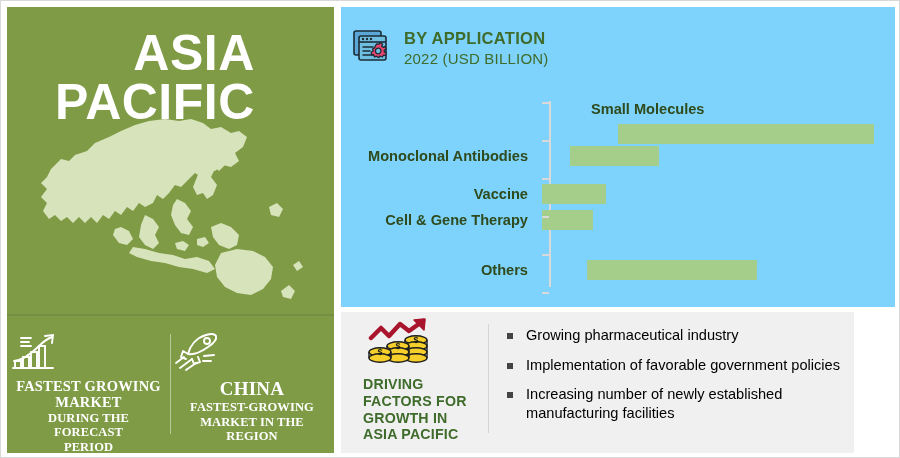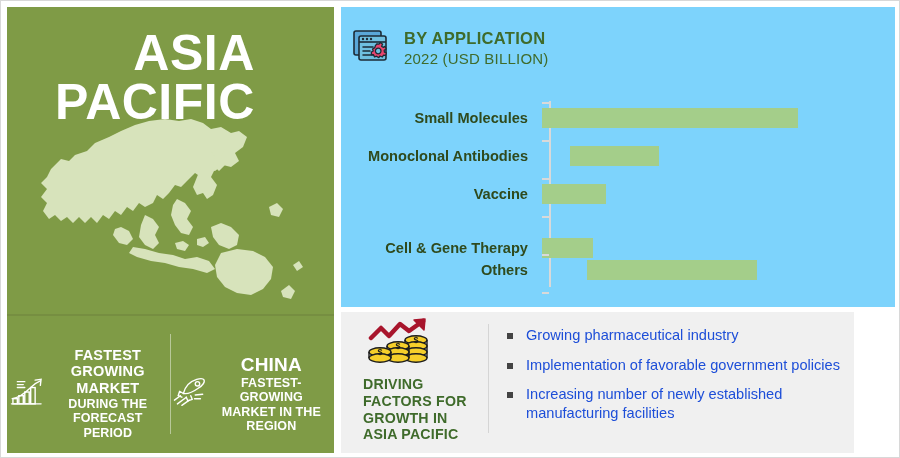--- a/index.html
+++ b/index.html
@@ -53,22 +53,24 @@
   .stats-row {
     position: absolute;
     left: 0; top: 309px;
     width: 327px; height: 137px;
     display: flex;
   }
   .stat-col {
     flex: 1;
     position: relative;
     display: flex;
-    align-items: center;
+    flex-direction: column;
+    align-items: flex-start;
     padding-top: 14px;
+    font-family: Liberation Serif, serif;
   }
   .stat-col.left-col { flex: 0 0 163px; }
   .stat-col.right-col { flex: 0 0 164px; }
   .col-sep {
     position: absolute;
     left: 163px; top: 18px;
     width: 1px; height: 100px;
     background: rgba(255,255,255,0.45);
   }
   .stat-icon { width: 52px; height: 44px; }
@@ -218,21 +220,21 @@
   }
   .drivers-list {
     flex: 1;
     padding: 14px 14px 0 18px;
     list-style: none;
   }
   .driver-item {
     position: relative;
     padding-left: 19px;
     margin-bottom: 11px;
-    color: #1d4ed8;
+    color: #000000;
     font-size: 14.6px;
     line-height: 1.28;
   }
   .driver-item .sq {
     position: absolute;
     left: 0; top: 7px;
     width: 6px; height: 6px;
     background: #444444;
   }
 </style>
@@ -339,39 +341,39 @@
       </div>
       <div class="chart-head-text">
         <span class="chart-title">BY APPLICATION</span>
         <span class="chart-subtitle">2022 (USD BILLION)</span>
       </div>
     </div>
 
     <div class="plot">
       <div class="axis-line"></div>
       <div class="bar-rows" id="bar-rows">
-          <div class="bar-row" style="top: 2px;">
+          <div class="bar-row" style="top: 2px; flex-direction: column;">
             <div class="bar-label">Small Molecules</div>
             <div class="bar-track">
               <div class="bar" style="width: 255.869px; background: rgb(164, 206, 138);"></div>
             </div>
           </div>
           <div class="bar-row" style="top: 40px; gap: 28px;">
             <div class="bar-label">Monoclonal Antibodies</div>
             <div class="bar-track">
               <div class="bar" style="width: 89.4px; background: rgb(164, 206, 138);"></div>
             </div>
           </div>
           <div class="bar-row" style="top: 78px;">
             <div class="bar-label">Vaccine</div>
             <div class="bar-track">
               <div class="bar" style="width: 63.7103px; background: rgb(164, 206, 138);"></div>
             </div>
           </div>
-          <div class="bar-row" style="top: 132px;">
+          <div class="bar-row" style="top: 104px;">
             <div class="bar-label">Cell &amp; Gene Therapy</div>
             <div class="bar-track">
               <div class="bar" style="width: 51.3793px; background: rgb(164, 206, 138);"></div>
             </div>
           </div>
           <div class="bar-row" style="top: 154px; gap: 45px;">
             <div class="bar-label">Others</div>
             <div class="bar-track">
               <div class="bar" style="width: 169.552px; background: rgb(164, 206, 138);"></div>
             </div>

